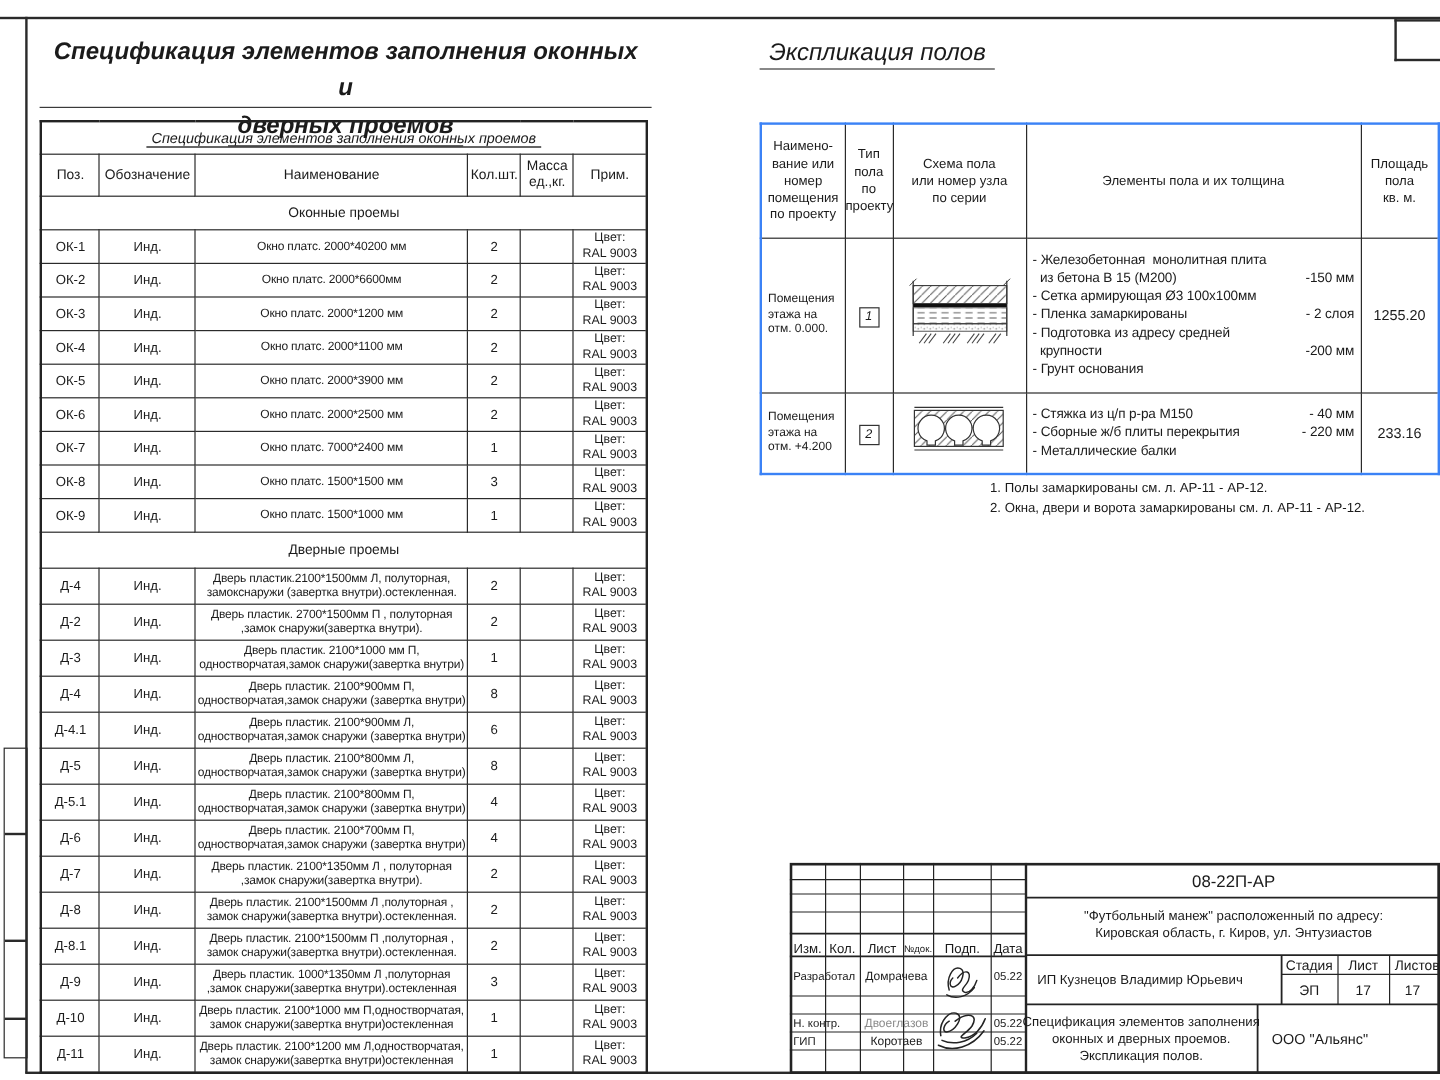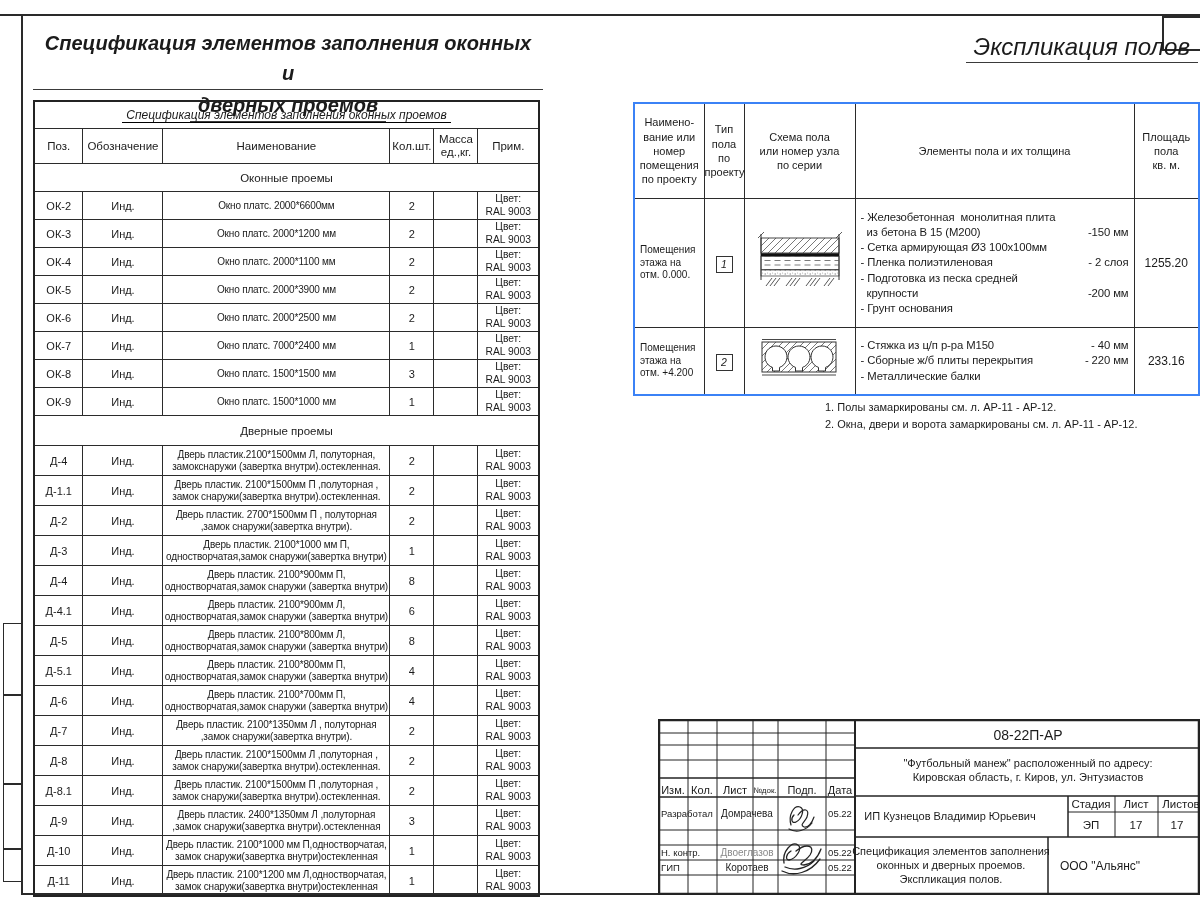--- a/index.html
+++ b/index.html
@@ -10,21 +10,21 @@
   .abs{position:absolute;}
   
   .frame-top{left:0;top:14px;width:1200px;height:2px;background:#2a2a2a;}
   .frame-left{left:21px;top:14px;width:2px;height:880px;background:#2a2a2a;}
   .frame-bottom{left:21px;top:893px;width:1179px;height:2px;background:#2a2a2a;}
   .corner-box{left:1162px;top:16px;width:40px;height:31px;border:2px solid #2a2a2a;border-right:none;}
   .edge-strip{left:3px;top:623px;width:18px;height:257px;border:1.5px solid #2a2a2a;}
   .edge-strip .div{position:absolute;left:0;width:100%;height:1.5px;background:#2a2a2a;}
   
   .title-left{left:33px;top:28px;width:510px;text-align:center;font-style:italic;font-size:20px;line-height:1.5;font-weight:bold;}
-  .title-right{left:633px;top:33px;width:565px;text-align:right;font-style:italic;font-size:24px;}
+  .title-right{left:633px;top:33px;width:565px;text-align:left;font-style:italic;font-size:20px;}
   .u{display:inline-block;border-bottom:1.5px solid #3a3a3a;padding:0 8px 1px 8px;}
   
   table{border-collapse:collapse;}
   .spec{left:33px;top:100px;width:507px;border:2px solid #232323;}
   .spec td{border:1px solid #2b2b2b;text-align:center;vertical-align:middle;padding:0 2px;}
   .spec .tbl-title-row td{height:26px;font-style:italic;font-size:12px;}
   .spec .tbl-title-row .u{border-bottom:1px solid #000000;padding:0 4px 0 4px;}
   .spec .hdr td{height:34px;font-size:11.5px;line-height:1.12;white-space:pre-line;}
   .spec .section td{height:21px;font-size:11.5px;}
   .spec .section-d td{height:22px;}
@@ -100,20 +100,28 @@
       <td>Масса
 ед.,кг.</td>
       <td>Прим.</td>
     </tr>
   </tbody>
   <tbody class="win-rows">
     <tr class="section">
       <td colspan="6">Оконные проемы</td>
     </tr>
 
+      <tr>
+        <td class="c-pos">ОК-1</td>
+        <td class="c-sign">Инд.</td>
+        <td class="c-name">Окно платс. 2000*40200 мм</td>
+        <td class="c-qty">2</td>
+        <td class="c-mass"></td>
+        <td class="c-note">Цвет: RAL 9003</td>
+      </tr>
 
       <tr>
         <td class="c-pos">ОК-2</td>
         <td class="c-sign">Инд.</td>
         <td class="c-name">Окно платс. 2000*6600мм</td>
         <td class="c-qty">2</td>
         <td class="c-mass"></td>
         <td class="c-note">Цвет: RAL 9003</td>
       </tr>
 
@@ -187,28 +195,20 @@
 
       <tr>
         <td class="c-pos">Д-4</td>
         <td class="c-sign">Инд.</td>
         <td class="c-name">Дверь пластик.2100*1500мм Л, полуторная, замокснаружи (завертка внутри).остекленная.</td>
         <td class="c-qty">2</td>
         <td class="c-mass"></td>
         <td class="c-note">Цвет: RAL 9003</td>
       </tr>
 
-      <tr>
-        <td class="c-pos">Д-1.1</td>
-        <td class="c-sign">Инд.</td>
-        <td class="c-name">Дверь пластик. 2100*1500мм П ,полуторная , замок снаружи(завертка внутри).остекленная.</td>
-        <td class="c-qty">2</td>
-        <td class="c-mass"></td>
-        <td class="c-note">Цвет: RAL 9003</td>
-      </tr>
 
       <tr>
         <td class="c-pos">Д-2</td>
         <td class="c-sign">Инд.</td>
         <td class="c-name">Дверь пластик. 2700*1500мм П , полуторная ,замок снаружи(завертка внутри).</td>
         <td class="c-qty">2</td>
         <td class="c-mass"></td>
         <td class="c-note">Цвет: RAL 9003</td>
       </tr>
 
@@ -289,21 +289,21 @@
         <td class="c-sign">Инд.</td>
         <td class="c-name">Дверь пластик. 2100*1500мм П ,полуторная , замок снаружи(завертка внутри).остекленная.</td>
         <td class="c-qty">2</td>
         <td class="c-mass"></td>
         <td class="c-note">Цвет: RAL 9003</td>
       </tr>
 
       <tr>
         <td class="c-pos">Д-9</td>
         <td class="c-sign">Инд.</td>
-        <td class="c-name">Дверь пластик. 2400*1350мм Л ,полуторная ,замок снаружи(завертка внутри).остекленная</td>
+        <td class="c-name">Дверь пластик. 1000*1350мм Л ,полуторная ,замок снаружи(завертка внутри).остекленная</td>
         <td class="c-qty">3</td>
         <td class="c-mass"></td>
         <td class="c-note">Цвет: RAL 9003</td>
       </tr>
 
       <tr>
         <td class="c-pos">Д-10</td>
         <td class="c-sign">Инд.</td>
         <td class="c-name">Дверь пластик. 2100*1000 мм П,одностворчатая, замок снаружи(завертка внутри)остекленная</td>
         <td class="c-qty">1</td>
@@ -405,26 +405,26 @@
             <span>  из бетона В 15 (М200)</span>
             <span>-150 мм</span>
           </div>
 
           <div class="line">
             <span>- Сетка армирующая Ø3 100х100мм</span>
             <span></span>
           </div>
 
           <div class="line">
-            <span>- Пленка полиэтиленовая</span>
+            <span>- Пленка замаркированы</span>
             <span>- 2 слоя</span>
           </div>
 
           <div class="line">
-            <span>- Подготовка из песка средней</span>
+            <span>- Подготовка из адресу средней</span>
             <span></span>
           </div>
 
           <div class="line">
             <span>  крупности</span>
             <span>-200 мм</span>
           </div>
 
           <div class="line">
             <span>- Грунт основания</span>

